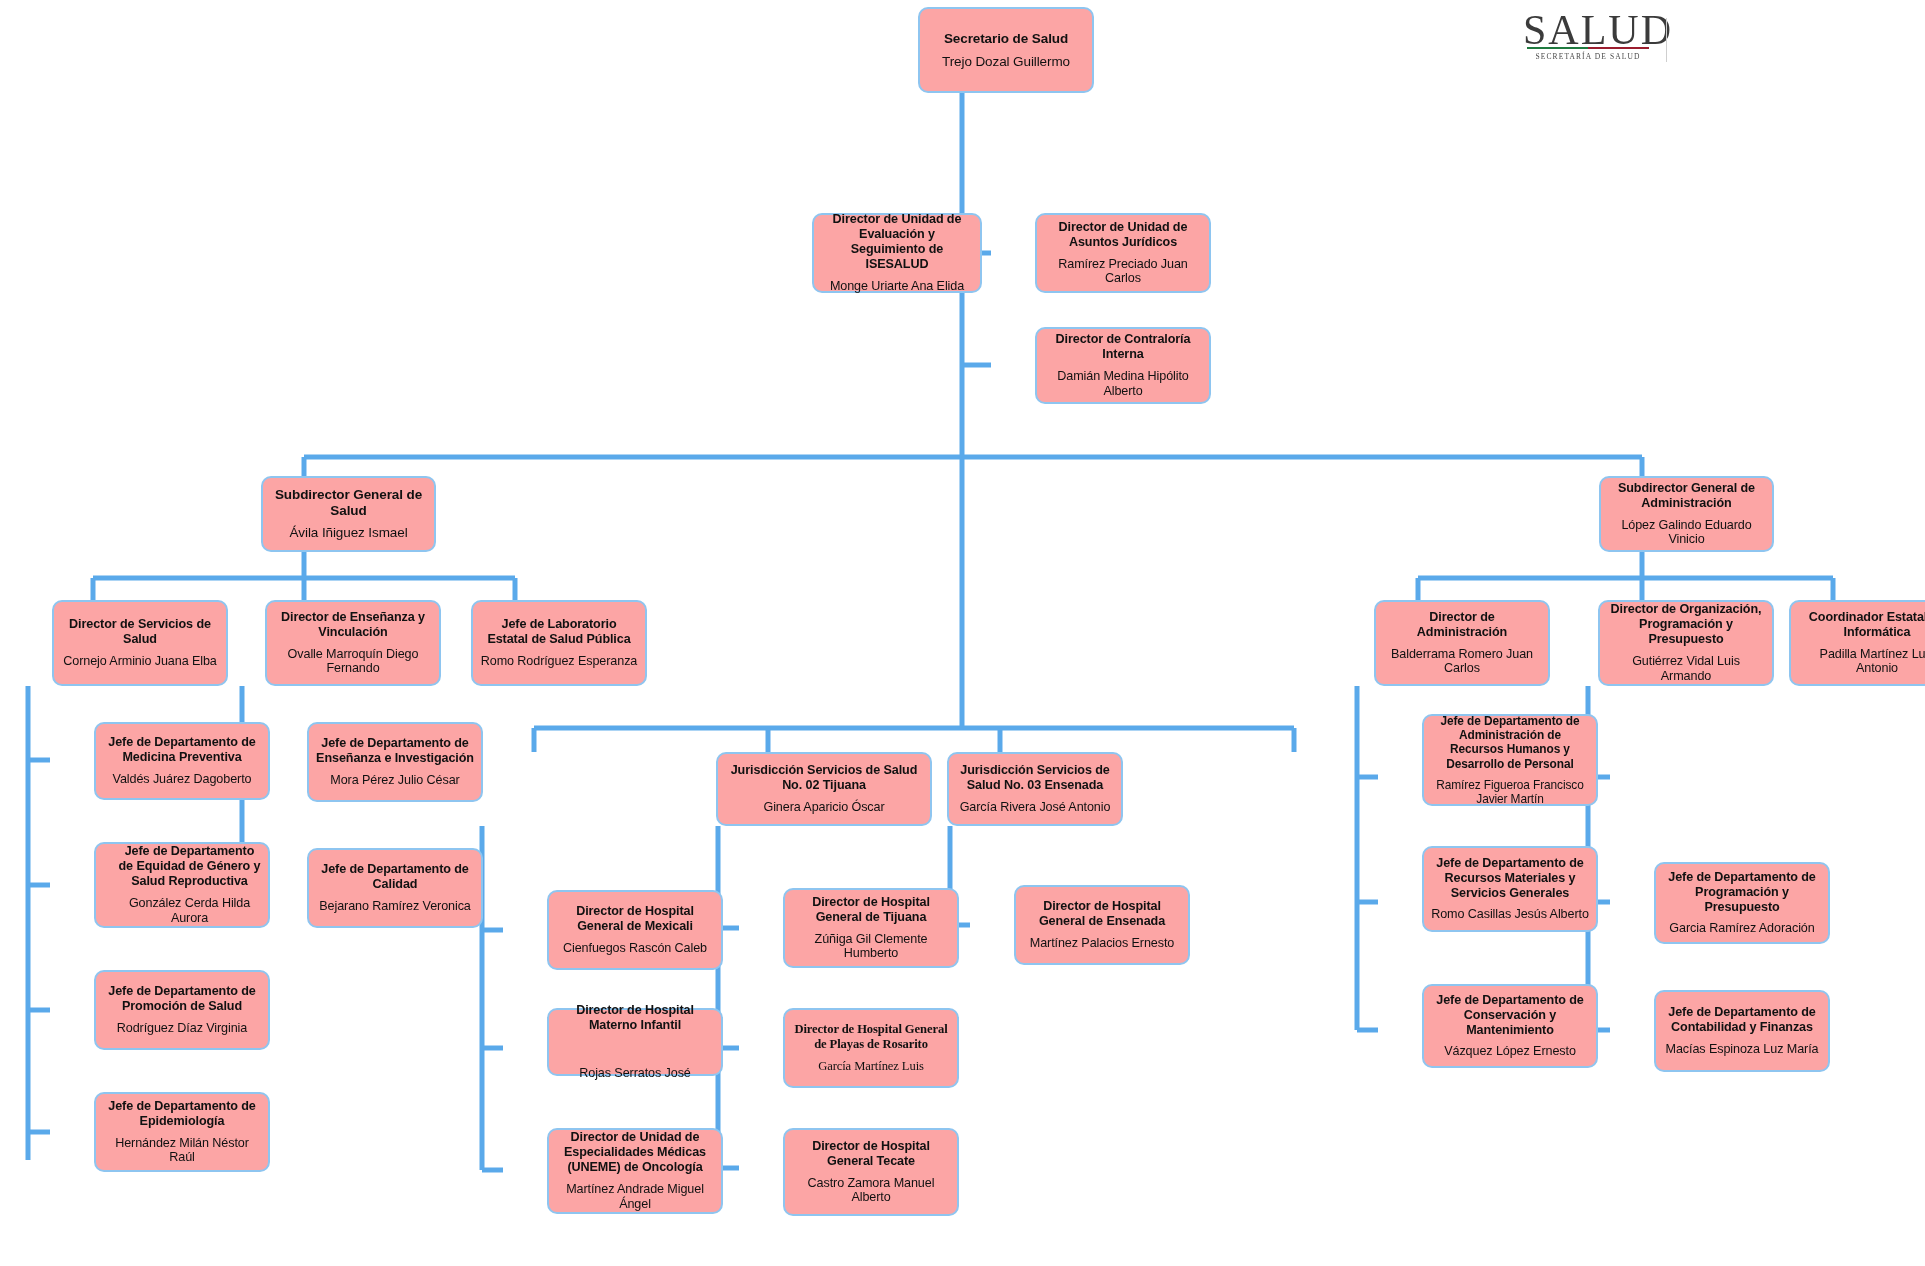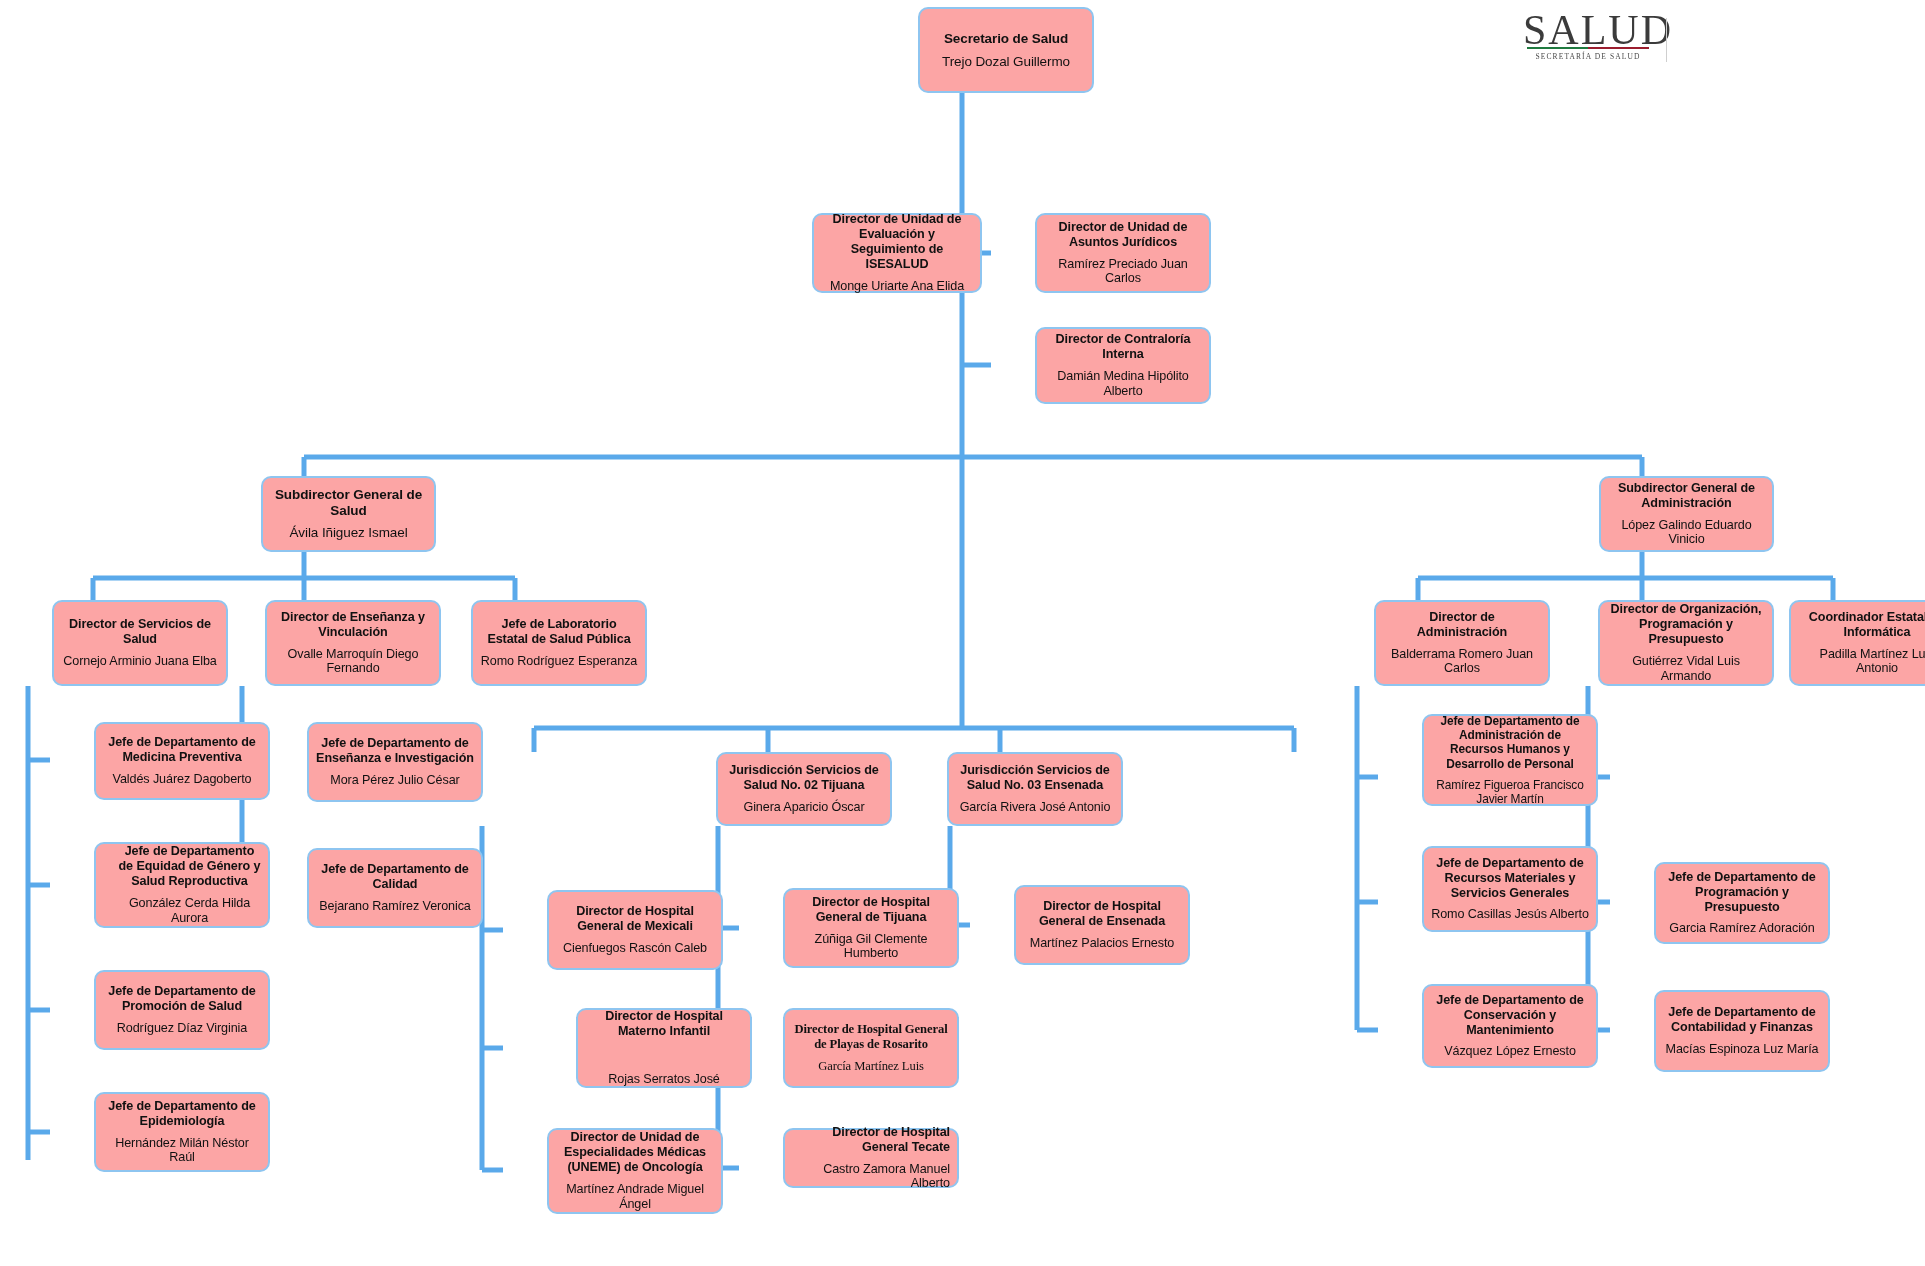--- a/index.html
+++ b/index.html
@@ -207,57 +207,57 @@
     <div class="t">Jefe de Departamento de Enseñanza e Investigación</div>
     <div class="n">Mora Pérez Julio César</div>
   </div>
 
   <div class="node sm" style="left:263px;top:848px;width:176px;height:80px;">
     <div class="t">Jefe de Departamento de Calidad</div>
     <div class="n">Bejarano Ramírez Veronica</div>
   </div>
 
 
-  <div class="node sm" style="left:672px;top:752px;width:176px;height:74px;">
+  <div class="node sm" style="left:672px;top:752px;width:216px;height:74px;">
     <div class="t">Jurisdicción Servicios de Salud No. 02 Tijuana</div>
     <div class="n">Ginera Aparicio Óscar</div>
   </div>
 
   <div class="node sm" style="left:903px;top:752px;width:176px;height:74px;">
     <div class="t">Jurisdicción Servicios de Salud No. 03 Ensenada</div>
     <div class="n">García Rivera José Antonio</div>
   </div>
 
 
   <div class="node sm" style="left:503px;top:890px;width:176px;height:80px;">
     <div class="t">Director de Hospital General de Mexicali</div>
     <div class="n">Cienfuegos Rascón Caleb</div>
   </div>
 
-  <div class="node sm" style="left:532px;top:1008px;width:176px;height:80px;gap:27px;">
+  <div class="node sm" style="left:503px;top:1008px;width:176px;height:68px;gap:27px;">
     <div class="t">Director de Hospital Materno Infantil</div>
     <div class="n">Rojas Serratos José</div>
   </div>
 
   <div class="node sm" style="left:503px;top:1128px;width:176px;height:86px;">
     <div class="t">Director de Unidad de Especialidades Médicas (UNEME) de Oncología</div>
     <div class="n">Martínez Andrade Miguel Ángel</div>
   </div>
 
   <div class="node sm" style="left:739px;top:888px;width:176px;height:80px;">
     <div class="t">Director de Hospital General de Tijuana</div>
     <div class="n">Zúñiga Gil Clemente Humberto</div>
   </div>
 
   <div class="node sm" style="left:739px;top:1008px;width:176px;height:80px;font-family:Liberation Serif, serif;">
     <div class="t">Director de Hospital General de Playas de Rosarito</div>
     <div class="n">García Martínez Luis</div>
   </div>
 
-  <div class="node sm" style="left:739px;top:1128px;width:176px;height:60px;text-align:right;">
+  <div class="node sm" style="left:739px;top:1128px;width:176px;height:88px;">
     <div class="t">Director de Hospital General Tecate</div>
     <div class="n">Castro Zamora Manuel Alberto</div>
   </div>
 
   <div class="node sm" style="left:970px;top:885px;width:176px;height:80px;">
     <div class="t">Director de Hospital General de Ensenada</div>
     <div class="n">Martínez Palacios Ernesto</div>
   </div>
 
   <div class="node sm" style="left:1330px;top:600px;width:176px;height:86px;">

